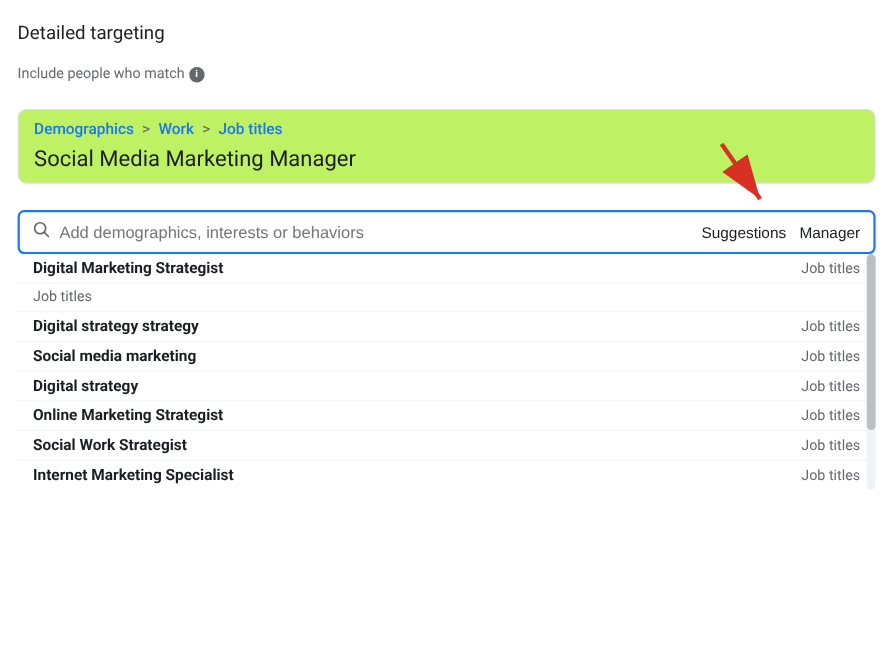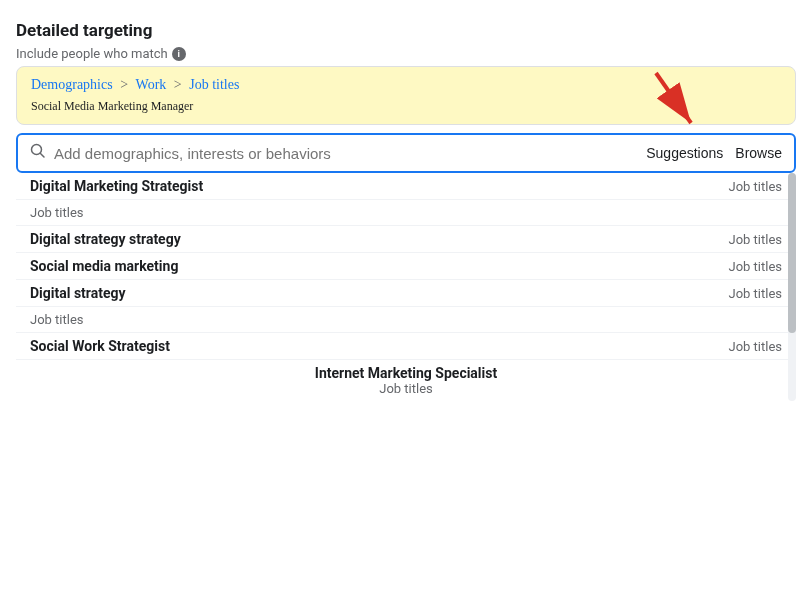--- a/index.html
+++ b/index.html
@@ -7,75 +7,74 @@
       font-family: -apple-system, BlinkMacSystemFont, 'Segoe UI', Roboto, Helvetica, Arial, sans-serif;
       background: #fff;
       width: 812px;
       min-height: 589px;
       padding: 20px 16px;
       color: #1c1e21;
     }
 
     .section-title {
       font-size: 17px;
-      font-weight: 700;
-      color: #1c1e21;
-      margin-bottom: 6px;
+      font-weight: 400;
+      color: #1c1e21;
+      margin-bottom: 20px;
     }
 
     .section-subtitle {
       font-size: 13px;
       color: #65676b;
       display: flex;
       align-items: center;
       gap: 4px;
-      margin-bottom: 5px;
+      margin-bottom: 24px;
     }
 
     .info-icon {
       display: inline-flex;
       align-items: center;
       justify-content: center;
       width: 14px;
       height: 14px;
       border-radius: 50%;
       background: #65676b;
       color: #fff;
       font-size: 9px;
       font-weight: bold;
       cursor: pointer;
     }
 
     .selected-tag-box {
       border: 1px solid #dddfe2;
       border-radius: 8px;
       padding: 10px 14px;
-      margin-bottom: 8px;
-      background: #fef9c3;
-      font-family: Liberation Serif, serif;
+      margin-bottom: 24px;
+      background: #bef264;
     }
 
     .breadcrumb {
       font-size: 14px;
       margin-bottom: 6px;
     }
 
     .breadcrumb a {
       color: #1877f2;
       text-decoration: none;
       font-weight: 500;
     }
 
     .breadcrumb span {
       color: #65676b;
       margin: 0 4px;
     }
 
     .tag-value {
-      font-size: 12px;
+      font-size: 20px;
       color: #1c1e21;
     }
 
     .search-wrapper {
       position: relative;
       margin-bottom: 0;
     }
 
     .search-box {
       display: flex;
@@ -122,21 +121,20 @@
       align-items: center;
       justify-content: space-between;
       padding: 5px 14px;
       border-bottom: 1px solid #f0f2f5;
       cursor: pointer;
       background: #fff;
     }
 
     .result-item:last-child {
       border-bottom: none;
-      flex-direction: column;
     }
 
     .result-name {
       font-size: 14px;
       font-weight: 700;
       color: #1c1e21;
     }
 
     .result-category {
       font-size: 13px;
@@ -223,21 +221,21 @@
   <div class="search-box">
     <span class="search-icon-svg">
       <svg width="16" height="16" viewBox="0 0 16 16" fill="none" xmlns="http://www.w3.org/2000/svg">
         <circle cx="6.5" cy="6.5" r="5" stroke="#65676b" stroke-width="1.5"></circle>
         <line x1="10.5" y1="10.5" x2="14" y2="14" stroke="#65676b" stroke-width="1.5" stroke-linecap="round"></line>
       </svg>
     </span>
     <input class="search-input" type="text" placeholder="Add demographics, interests or behaviors" style="">
     <div class="search-actions">
       <button class="search-action-btn">Suggestions</button>
-      <button class="search-action-btn">Browse</button>
+      <button class="search-action-btn">Manager</button>
     </div>
   </div>
 
   <div class="results-container">
     <div class="results-inner">
 
     <div class="result-item">
       <span class="result-name">Digital Marketing Strategist</span>
       <span class="result-category">Job titles</span>
     </div>
@@ -250,20 +248,21 @@
     </div>
         <div class="result-item">
       <span class="result-name">Social media marketing</span>
       <span class="result-category">Job titles</span>
     </div>
         <div class="result-item">
       <span class="result-name">Digital strategy</span>
       <span class="result-category">Job titles</span>
     </div>
         <div class="result-item">
+      <span class="result-name">Online Marketing Strategist</span>
       <span class="result-category">Job titles</span>
     </div>
         <div class="result-item">
       <span class="result-name">Social Work Strategist</span>
       <span class="result-category">Job titles</span>
     </div>
         <div class="result-item">
       <span class="result-name">Internet Marketing Specialist</span>
       <span class="result-category">Job titles</span>
     </div>

